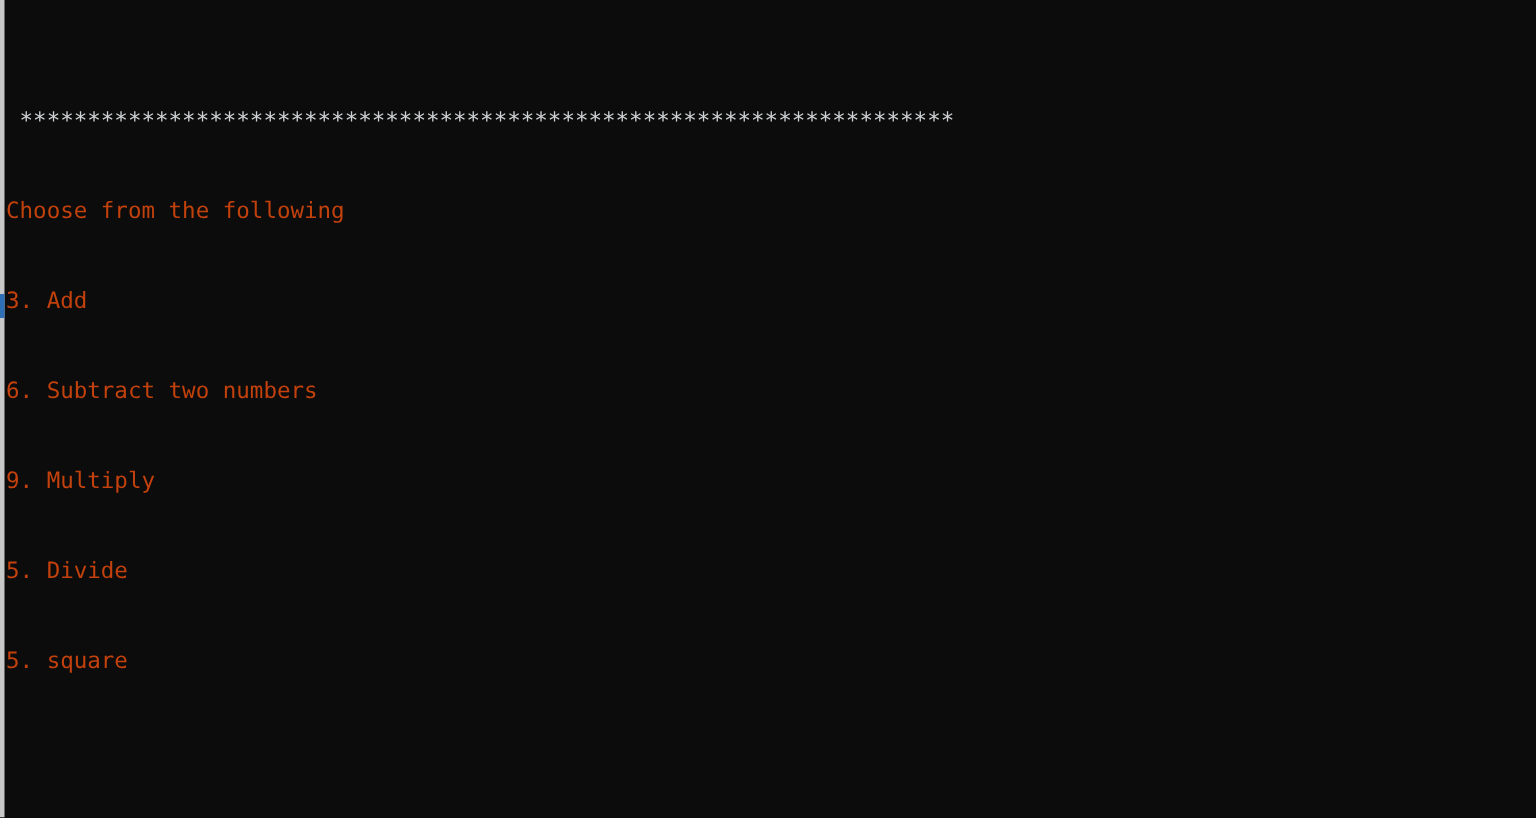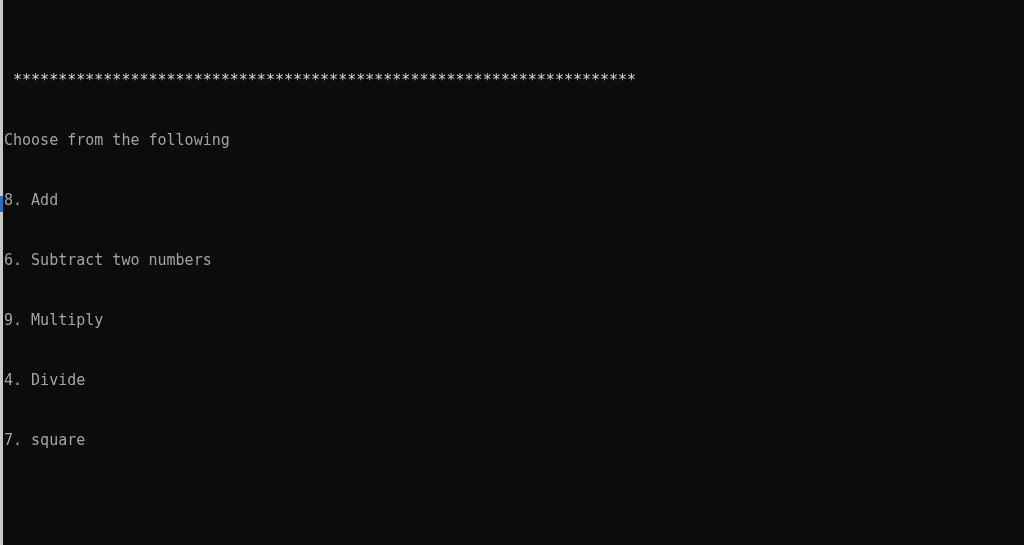--- a/index.html
+++ b/index.html
@@ -51,44 +51,44 @@
     color: #cccccc;
     font-size: 15px;
     line-height: 20px;
     white-space: pre;
     letter-spacing: 0px;
   }
 
   .line {
     height: 20px;
     white-space: pre;
-    color: #a3a3a3;
+    color: #c2410c;
   }
   .line.rule {
     color: #cfd2d4;
   }
 </style>
 </head>
 <body>
 
 <div id="terminal">
 
   <div id="scrollbar-track">
     <div id="scrollbar-thumb"></div>
   </div>
 
   <div id="console-output">
 
     <div class="line rule"> *********************************************************************</div>
     <div class="line">Choose from the following</div>
-    <div class="line">8. Add</div>
+    <div class="line">3. Add</div>
     <div class="line">6. Subtract two numbers</div>
     <div class="line">9. Multiply</div>
-    <div class="line">4. Divide</div>
-    <div class="line">7. square</div>
+    <div class="line">5. Divide</div>
+    <div class="line">5. square</div>
     
     
     
     
     
     
     
     
     
     

